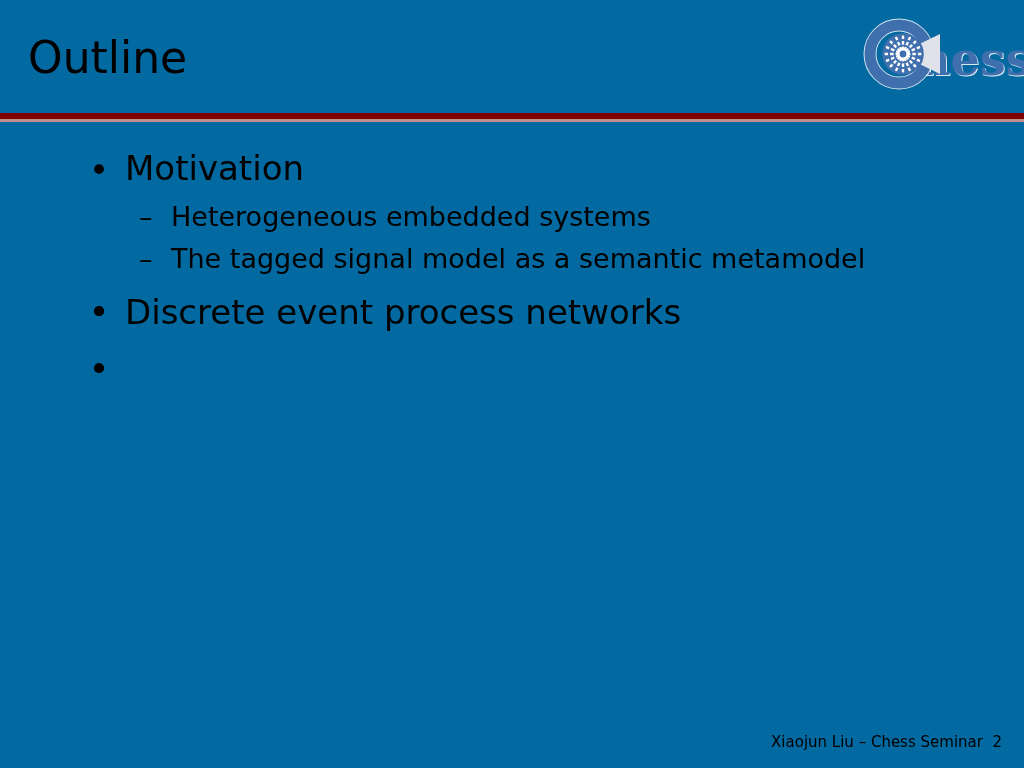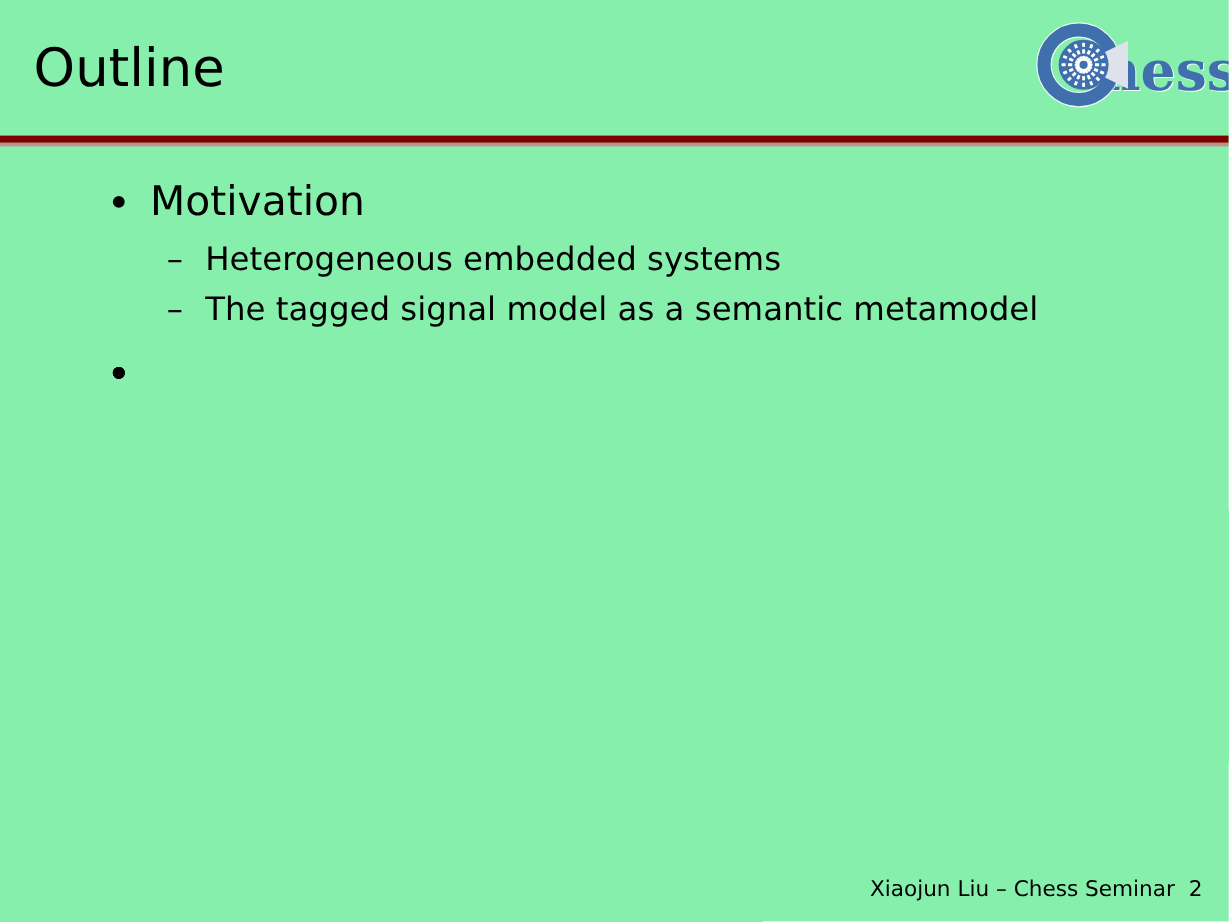--- a/index.html
+++ b/index.html
@@ -5,21 +5,21 @@
   html, body {
     margin: 0;
     padding: 0;
     background: #ffffff;
   }
 
   #slide {
     position: relative;
     width: 1024px;
     height: 768px;
-    background: #86efac;
+    background: #0369a1;
     overflow: hidden;
     font-family: "DejaVu Sans", sans-serif;
     -webkit-font-smoothing: antialiased;
   }
 
   
   #slide-title {
     position: absolute;
     left: 28px;
     top: 32px;
@@ -102,21 +102,21 @@
 
   
   .l1.first { line-height: 52px; }
   .sub-group { margin-top: 2px; margin-bottom: 4px; }
 
   
   #footer {
     position: absolute;
     right: 22px;
     bottom: 16px;
-    font-size: 18px;
+    font-size: 15px;
     line-height: 20px;
     color: #000000;
     white-space: pre;
   }
 </style>
 </head>
 <body>
 
 <div id="slide">
 
@@ -198,20 +198,21 @@
     </div>
 
     <div class="l1">
       <span class="marker">•</span>
     </div>
     <div class="l1">
       <span class="marker">•</span>
     </div>
     <div class="l1">
       <span class="marker">•</span>
+      <span class="text">Discrete event process networks</span>
     </div>
     <div class="l1">
       <span class="marker">•</span>
     </div>
     <div class="l1">
       <span class="marker">•</span>
     </div>
 
   </div>
 

